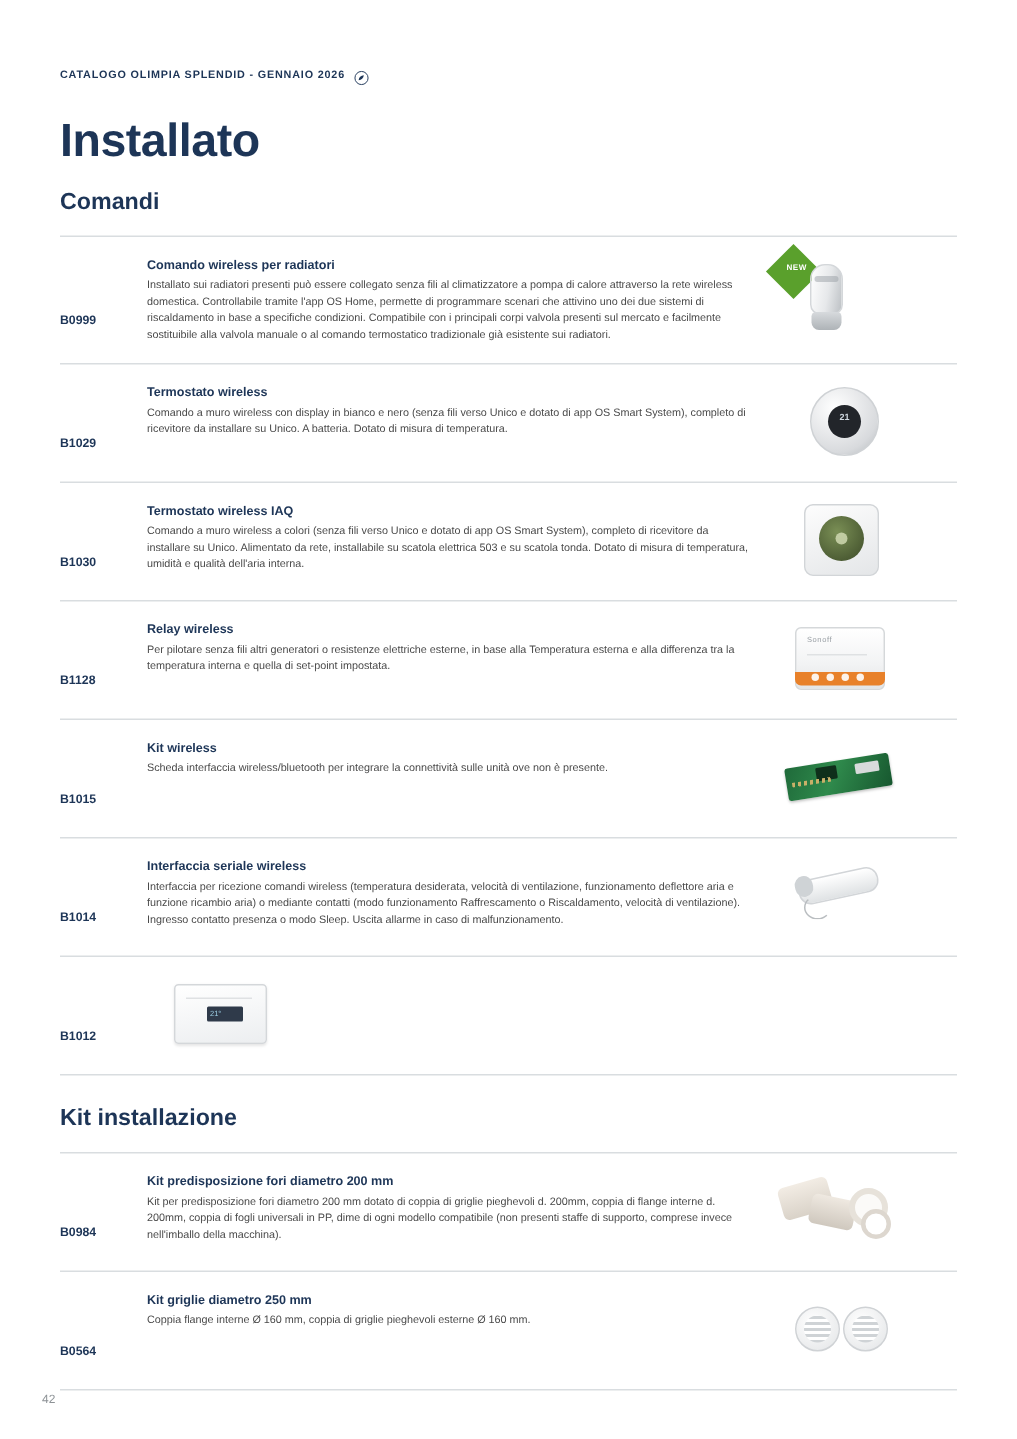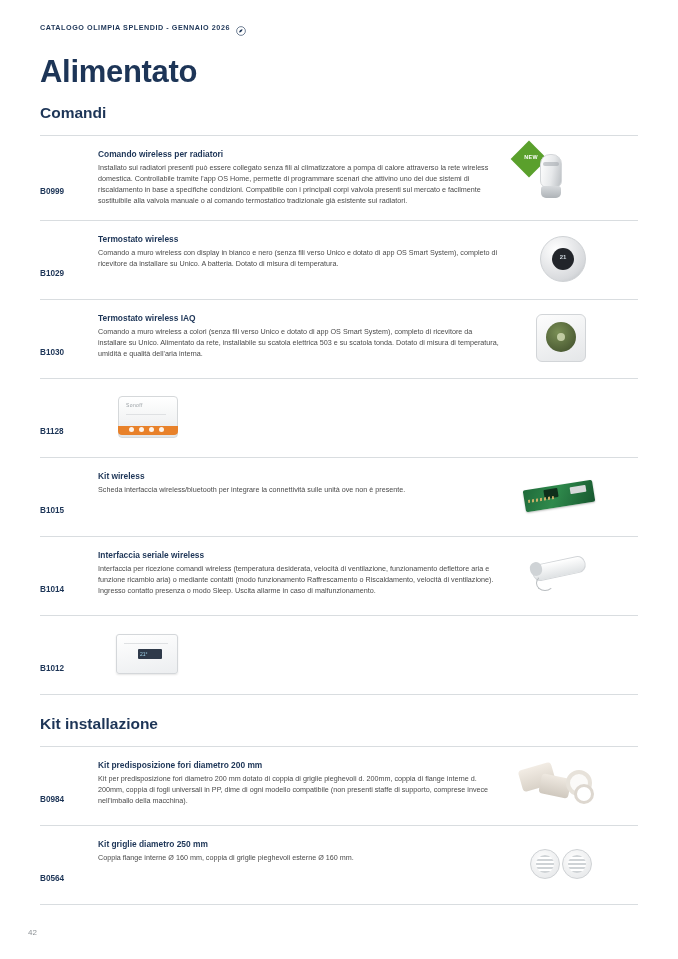--- a/index.html
+++ b/index.html
@@ -14,21 +14,21 @@
     width: 678px; height: 959px;
     background: #fff;
     padding: 0 40px;
   }
 
   
   .topbar {
     display: flex;
     align-items: center;
     gap: 6px;
-    padding-top: 22px;
+    padding-top: 44px;
     padding-left: 0;
   }
   .topbar-text {
     font-size: 7.2px;
     letter-spacing: 0.55px;
     color: #1d3557;
     font-weight: 700;
   }
   .leaf-icon {
     width: 10px; height: 10px;
@@ -307,21 +307,21 @@
   <div class="topbar">
     <span class="topbar-text">CATALOGO OLIMPIA SPLENDID - GENNAIO 2026</span>
     <span class="leaf-icon">
       <svg width="10" height="10" viewBox="0 0 16 16" aria-hidden="true">
         <circle cx="8" cy="8" r="7" fill="none" stroke="#1d3557" stroke-width="1"></circle>
         <path d="M5 10.5c3-0.5 5-2.5 5.5-5.5C7.5 5.5 5 7 5 10.5z" fill="#1d3557"></path>
       </svg>
     </span>
   </div>
 
-  <h1 class="page-title">Alimentato</h1>
+  <h1 class="page-title">Installato</h1>
 
   <h2 class="section-title">Comandi</h2>
 
   <div class="rows">
 
     <div class="row">
       <div class="code">B0999</div>
       <div class="content">
         <div class="item-title">Comando wireless per radiatori</div>
         <div class="item-desc">Installato sui radiatori presenti può essere collegato senza fili al climatizzatore a pompa di calore attraverso la rete wireless domestica. Controllabile tramite l'app OS Home, permette di programmare scenari che attivino uno dei due sistemi di riscaldamento in base a specifiche condizioni. Compatibile con i principali corpi valvola presenti sul mercato e facilmente sostituibile alla valvola manuale o al comando termostatico tradizionale già esistente sui radiatori.</div>
@@ -357,20 +357,24 @@
       </div>
       <div class="thumb">
         <div class="ph sq-body"></div>
         <div class="ph sq-screen"></div>
         <div class="ph sq-dot"></div>
       </div>
     </div>
 
     <div class="row">
       <div class="code">B1128</div>
+      <div class="content">
+        <div class="item-title">Relay wireless</div>
+        <div class="item-desc">Per pilotare senza fili altri generatori o resistenze elettriche esterne, in base alla Temperatura esterna e alla differenza tra la temperatura interna e quella di set-point impostata.</div>
+      </div>
       <div class="thumb">
         <div class="ph relay-body"></div>
         <div class="ph relay-label">Sonoff</div>
         <div class="ph relay-line"></div>
         <div class="ph relay-strip"></div>
         <div class="ph relay-btn relay-b1"></div>
         <div class="ph relay-btn relay-b2"></div>
         <div class="ph relay-btn relay-b3"></div>
         <div class="ph relay-btn relay-b4"></div>
       </div>

